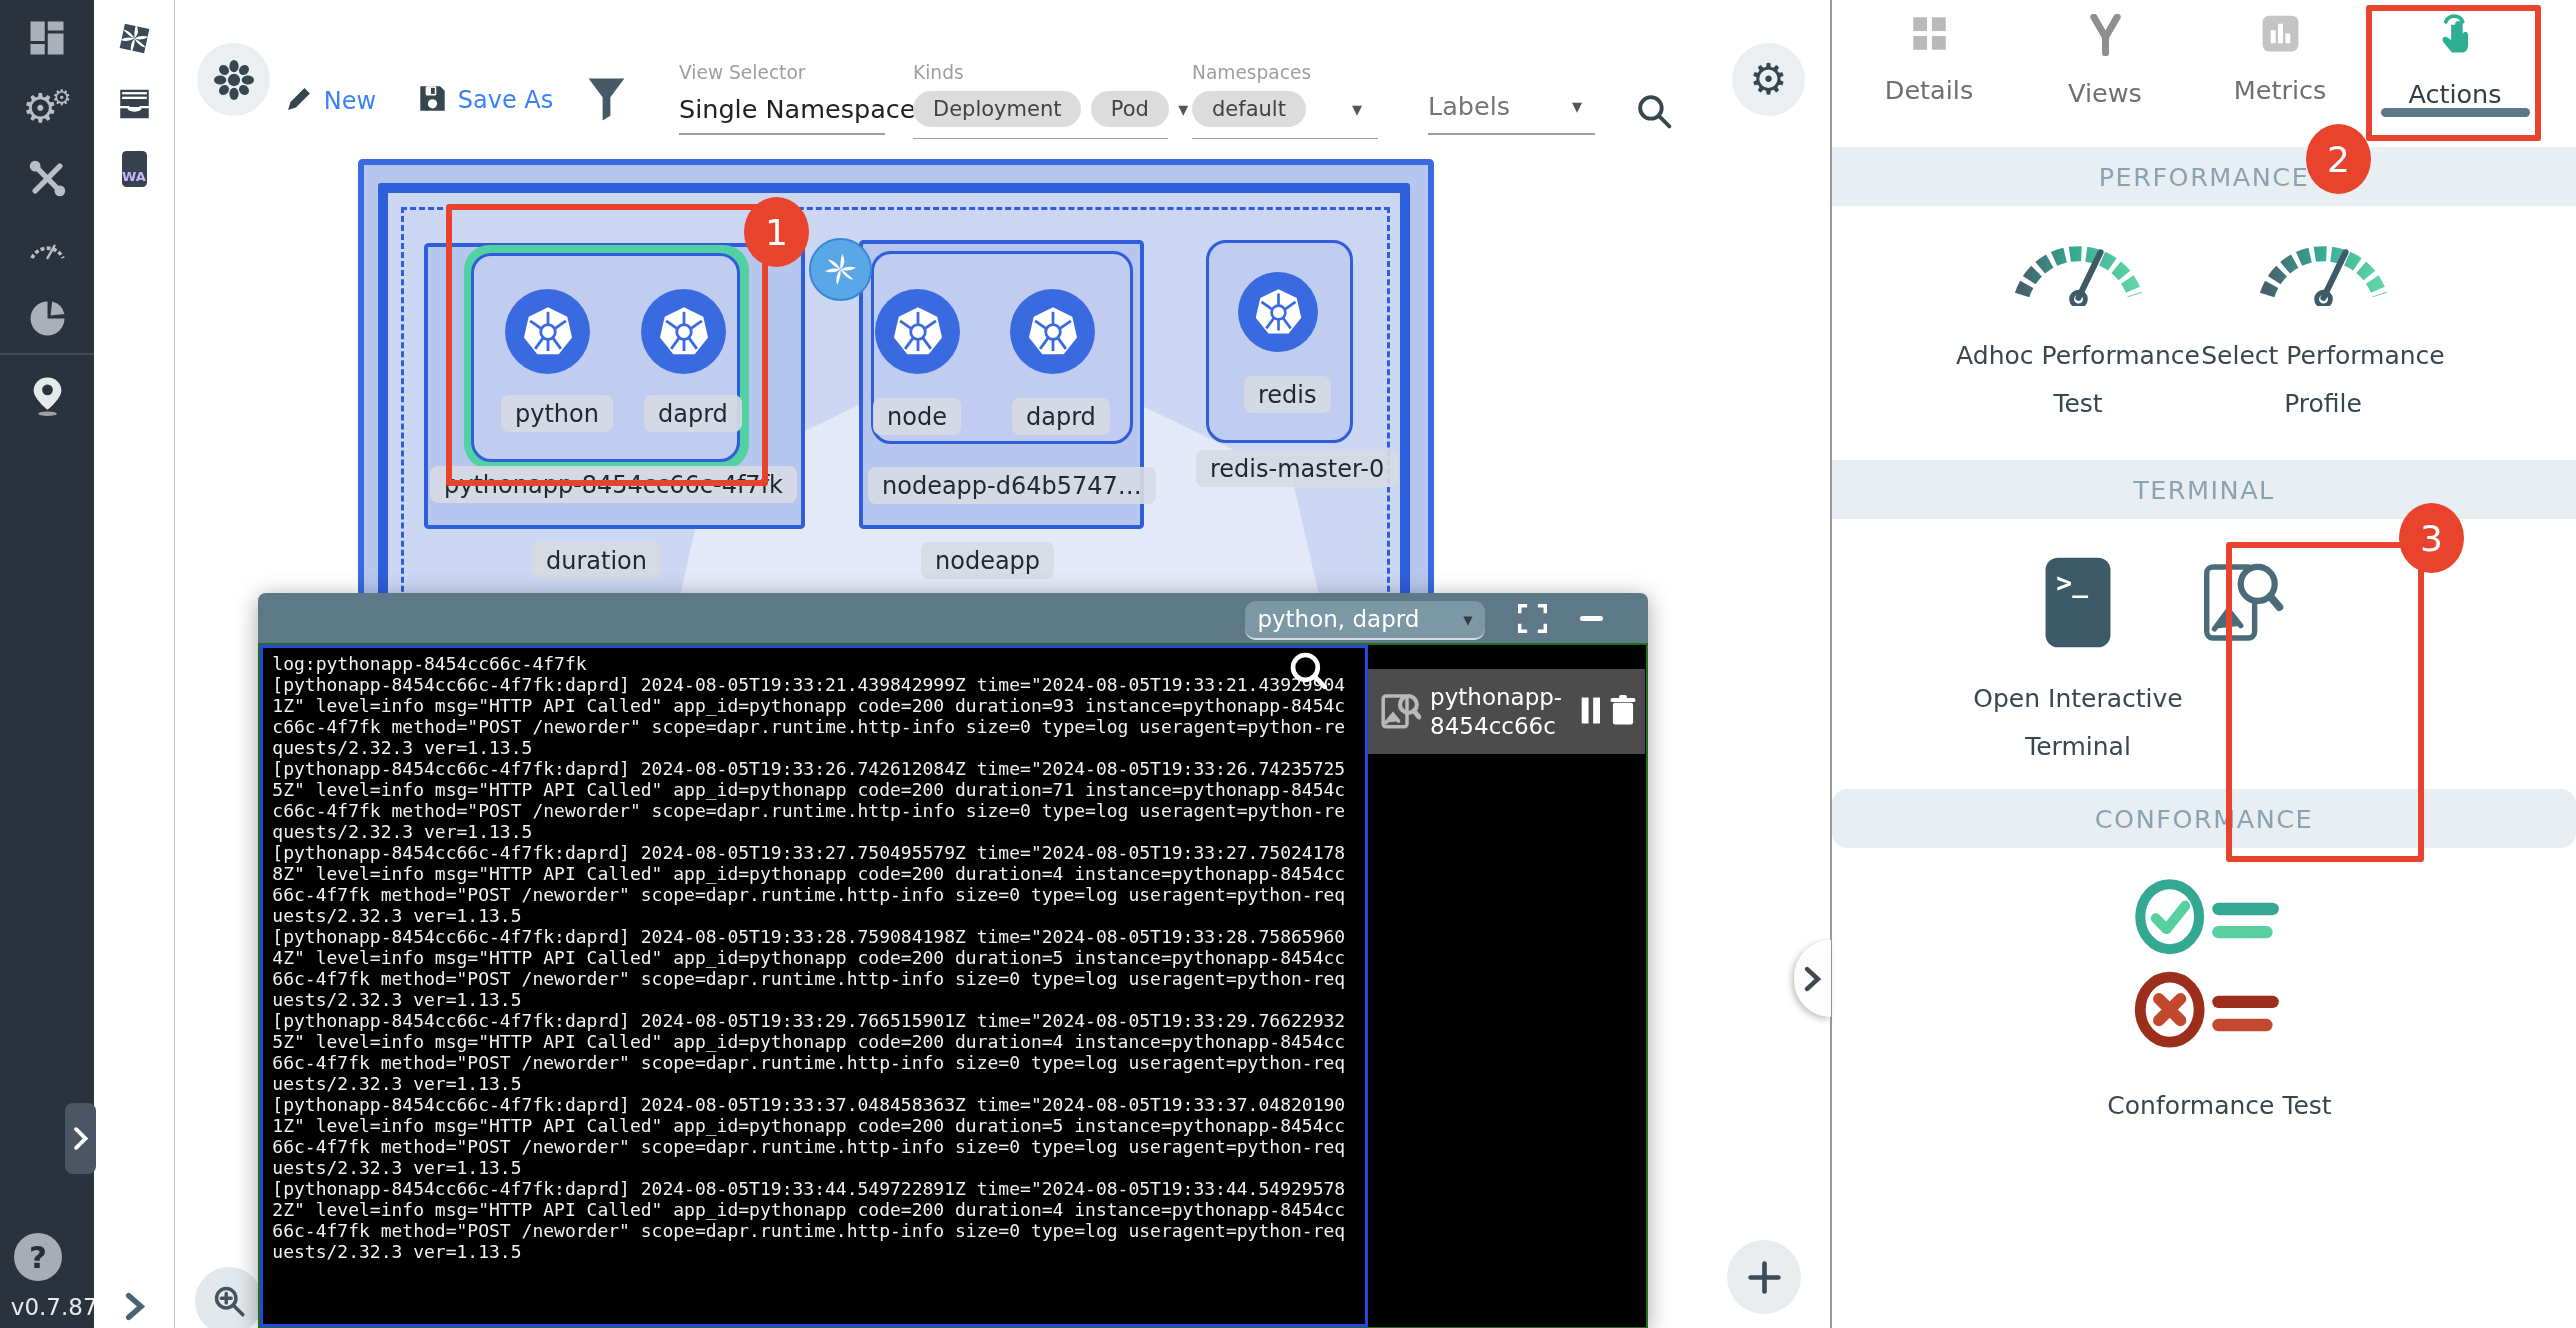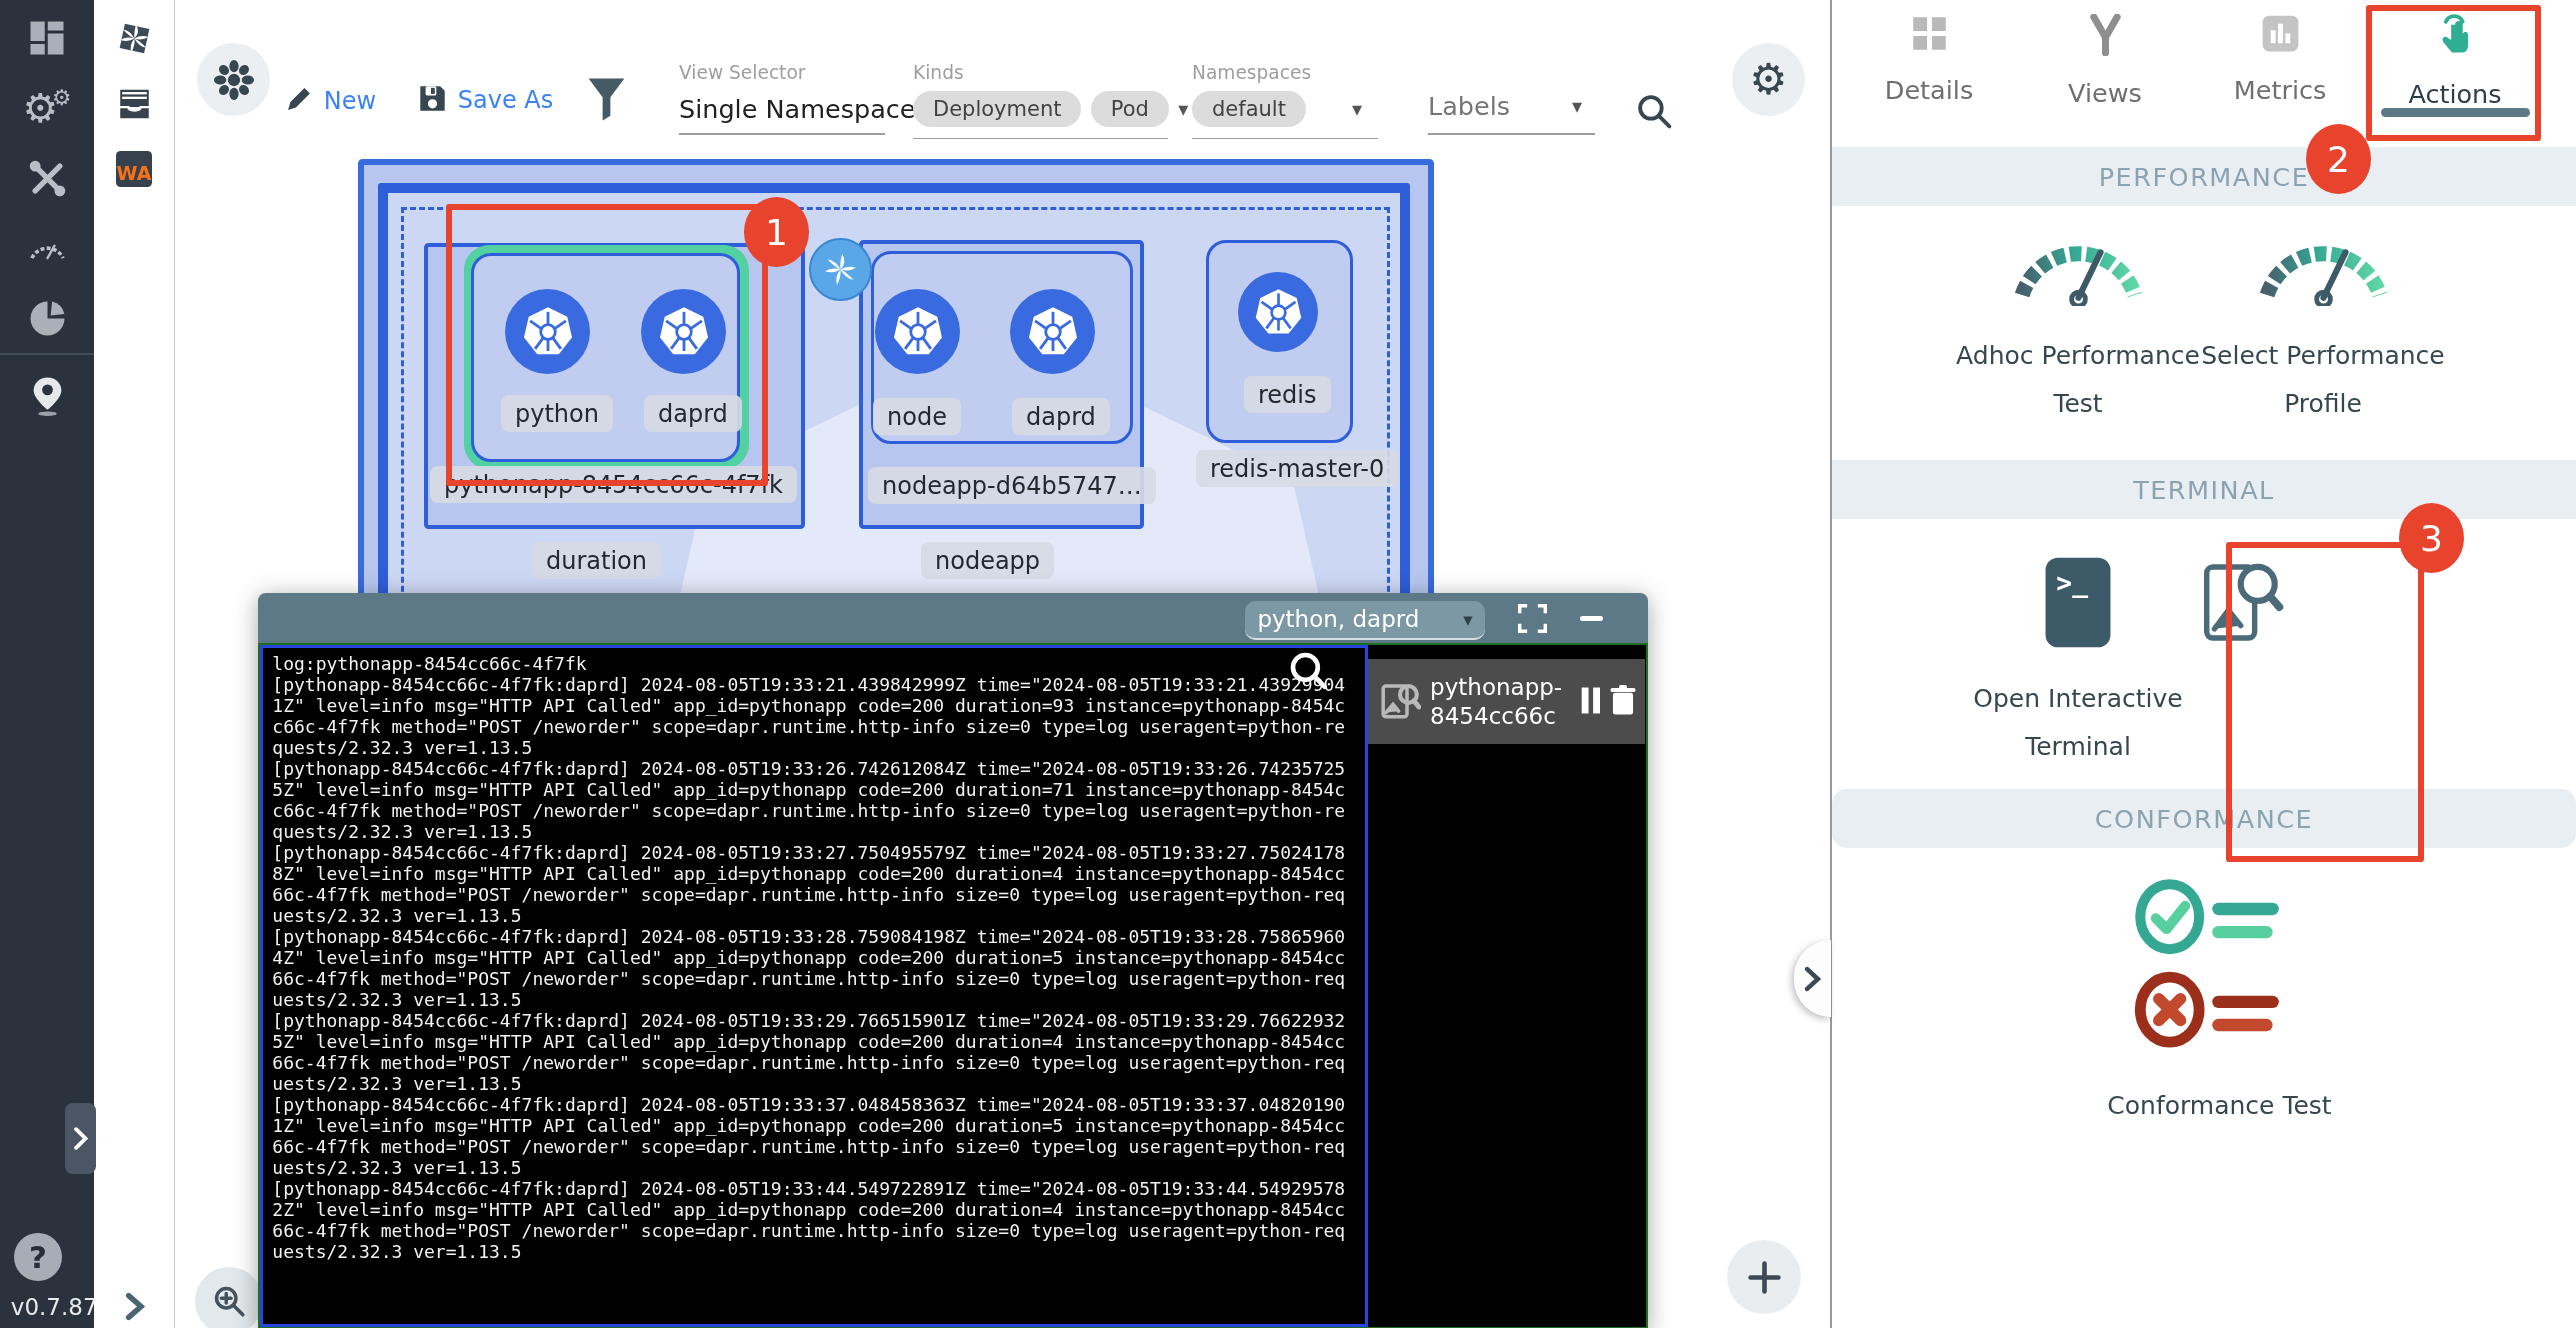--- a/index.html
+++ b/index.html
@@ -14,22 +14,22 @@
   .sb-div{width:94px;height:1.5px;background:#434c59;}
   #sb-expand{left:65px;top:1103px;width:31px;height:71px;background:#4b5563;border-radius:7.7px;
              display:flex;align-items:center;justify-content:center;z-index:5;}
   #help-circle{left:14px;top:1233px;width:48px;height:48px;border-radius:50%;background:#a7adb5;
                display:flex;align-items:center;justify-content:center;font-size:31px;font-weight:bold;color:#272f3a;}
   #version{left:10.8px;top:1294px;color:#e8eaec;font-size:23px;}
 
   
   #rail{left:94px;top:0;width:80px;height:1329px;background:#fff;border-right:1.5px solid #c4c7ca;}
   .rail-icon{width:80px;height:65px;display:flex;align-items:center;justify-content:center;color:#3a4652;}
-  #wa-badge{width:36px;height:36px;background:#37424e;border-radius:4.6px;display:flex;align-items:flex-end;justify-content:center;
-            color:#f97316;font-weight:bold;font-size:19px;padding-bottom:3.1px;box-sizing:border-box;}
+  #wa-badge{width:25px;height:36px;background:#37424e;border-radius:4.6px;display:flex;align-items:flex-end;justify-content:center;
+            color:#c4b5fd;font-weight:bold;font-size:13px;padding-bottom:3.1px;box-sizing:border-box;}
 
   
   .circle-btn{border-radius:50%;background:#eceff1;display:flex;align-items:center;justify-content:center;}
   .tb-label{font-size:24px;color:#3b82f6;}
   .small-label{font-size:18.6px;color:#9e9e9e;}
   .dd-value{font-size:25.5px;color:#212121;}
   .caret{font-size:20px;color:#555;}
   .underline{height:1.5px;background:#9e9e9e;}
   .chip{background:#dcdcdc;border-radius:773px;padding:6.2px 20px;font-size:21px;color:#424242;white-space:nowrap;}
   .gear-glyph{font-size:43px;color:#37474f;line-height:1;}
@@ -52,21 +52,21 @@
   #term-header{left:0;top:0;width:1390px;height:50px;background:#5d7987;border-radius:7.7px 7.7px 0 0;}
   #term-dd{left:987px;top:7.7px;width:240px;height:39px;background:#7d98a5;border-radius:10.8px;border-bottom:2.3px solid #d7dee2;
            display:flex;align-items:center;justify-content:space-between;padding:0 12.4px;box-sizing:border-box;}
   #term-dd span{color:#fff;font-size:23px;}
   #term-body{left:0;top:50px;width:1390px;height:686px;background:#000;border:2.3px solid #1e6f1e;box-sizing:border-box;}
   #log-pane{left:0;top:0;width:1108px;height:682px;border:3.1px solid #2746e0;box-sizing:border-box;background:#000;
             padding:4.6px 9.3px;overflow:hidden;}
   .log-text{font-family:"DejaVu Sans Mono","Liberation Mono",monospace;font-size:18px;line-height:21px;color:#f2f2f2;
             white-space:pre-wrap;word-break:break-all;}
   #stream-pane{left:1108px;top:0;width:277px;height:682px;background:#000;}
-  #stream-item{left:0;top:14px;width:277px;height:85px;background:#4c4c4c;display:flex;align-items:center;}
+  #stream-item{left:0;top:24px;width:277px;height:85px;background:#4c4c4c;display:flex;align-items:center;}
   #stream-item .nm{color:#fff;font-size:23px;line-height:29px;margin-left:9.3px;}
 
   
   #divider{left:1830px;top:0;width:2.3px;height:1329px;background:#9a9a9a;}
   #collapse-tab{left:1794px;top:940px;width:37px;height:77px;background:#fdfdfd;border-radius:46px 0 0 46px;
                 box-shadow:-2.3px 2.3px 7.7px rgba(0,0,0,.25);display:flex;align-items:center;justify-content:center;z-index:6;}
   #panel{left:1832px;top:0;width:744px;height:1329px;background:#fff;}
   .tab{width:178px;display:flex;flex-direction:column;align-items:center;position:absolute;top:14px;cursor:pointer;}
   .tab .lbl{margin-top:18.6px;font-size:25.5px;color:#6f6f6f;}
   .tab.active .lbl{color:#2f3e46;}

